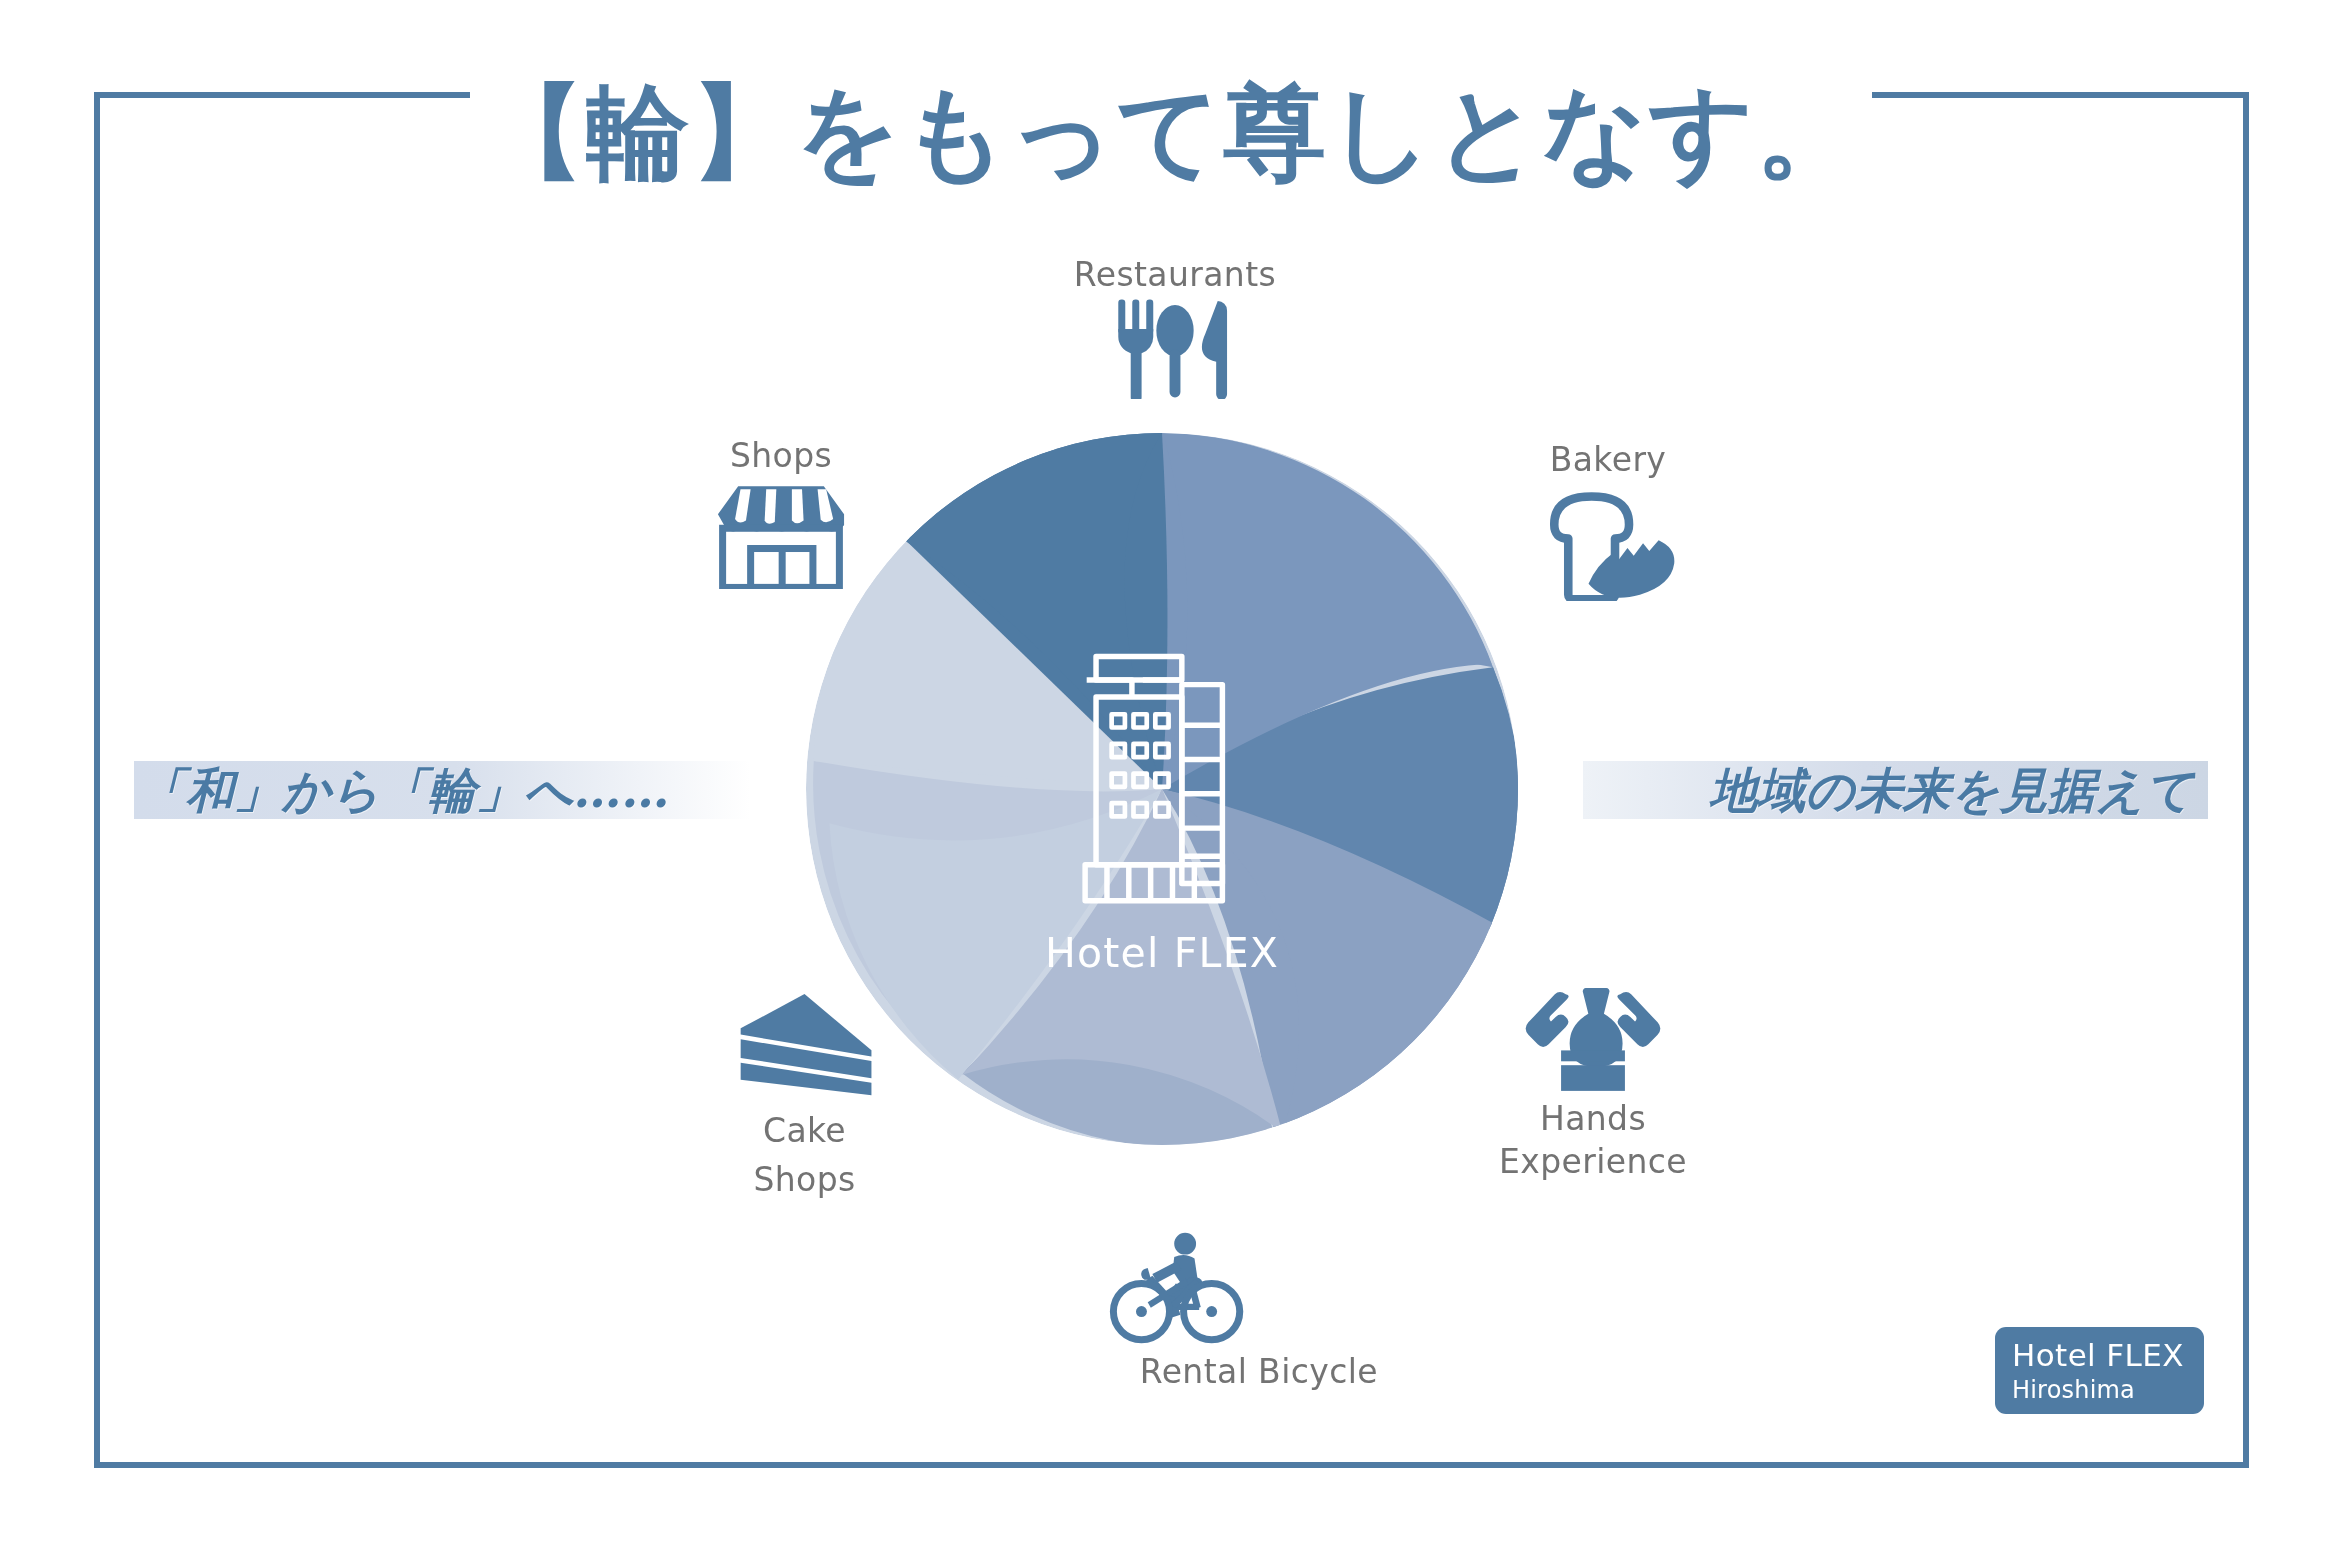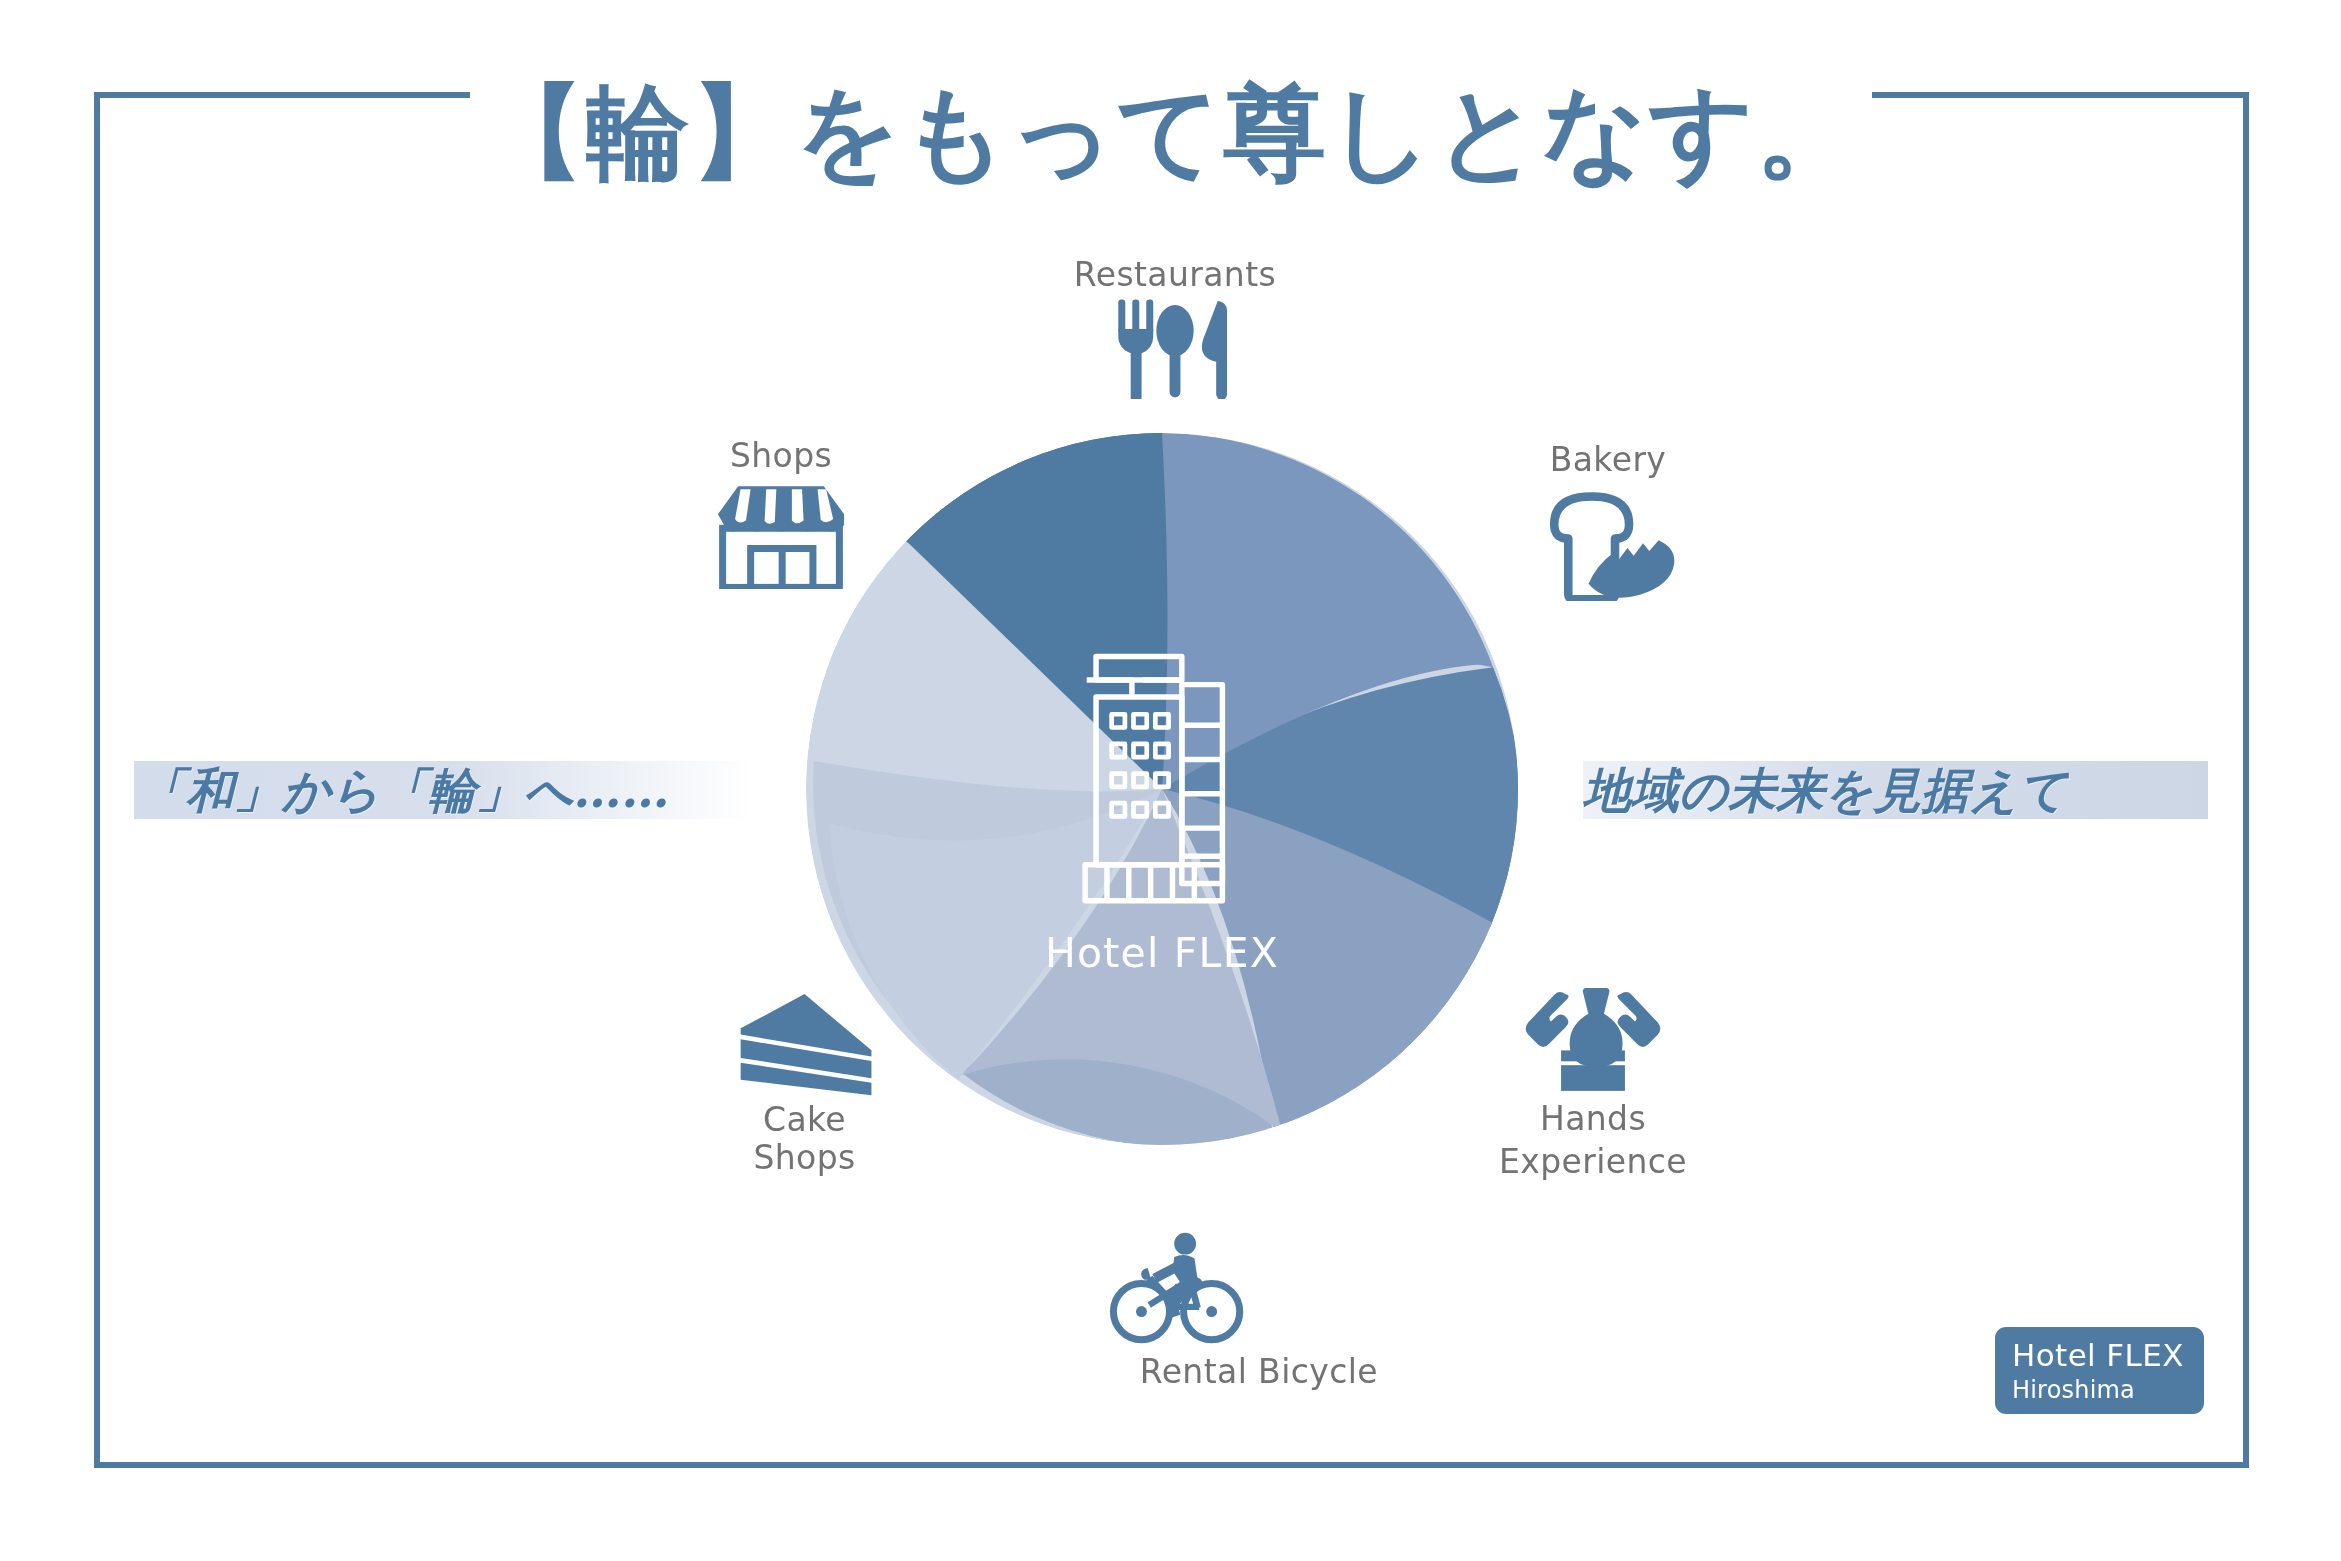--- a/index.html
+++ b/index.html
@@ -64,20 +64,21 @@
   .banner-left {
     left: 134px;
     width: 617px;
     justify-content: flex-start;
     padding-left: 4px;
     background: linear-gradient(to right, #d3dceb 0%, #d7dfec 52%, #ffffff 100%);
   }
   .banner-right {
     right: 134px;
     width: 625px;
+    justify-content: flex-end;
     padding-right: 14px;
     background: linear-gradient(to left, #ccd6e4 0%, #d4dcea 55%, #eef2f7 100%);
   }
   .banner-text {
     color: #4a7aa4;
     font-family: "DejaVu Serif", "Liberation Serif", serif;
     font-style: italic;
     font-weight: 700;
     font-size: 48px;
     line-height: 1;
@@ -148,21 +149,21 @@
   .node-bakery { left: 1452px; top: 443px; width: 312px; }
   .node-bakery .label { margin-bottom: 6.2px; }
 
   .node-hands { left: 1429px; top: 985px; width: 328px; }
   .node-hands .label { margin-top: 7.8px; }
 
   .node-bicycle { left: 972px; top: 1232px; width: 406px; text-align: right; }
   .node-bicycle .label { margin-top: 6.2px; }
 
   .node-cake { left: 660px; top: 991px; width: 289px; }
-  .node-cake .label { margin-top: 3px; }
+  .node-cake .label { margin-top: 14px; }
 
   
   .logo {
     position: absolute;
     left: 1995px;
     top: 1327px;
     width: 209px;
     height: 87px;
     background: #4f7ba3;
     border-radius: 11px;

